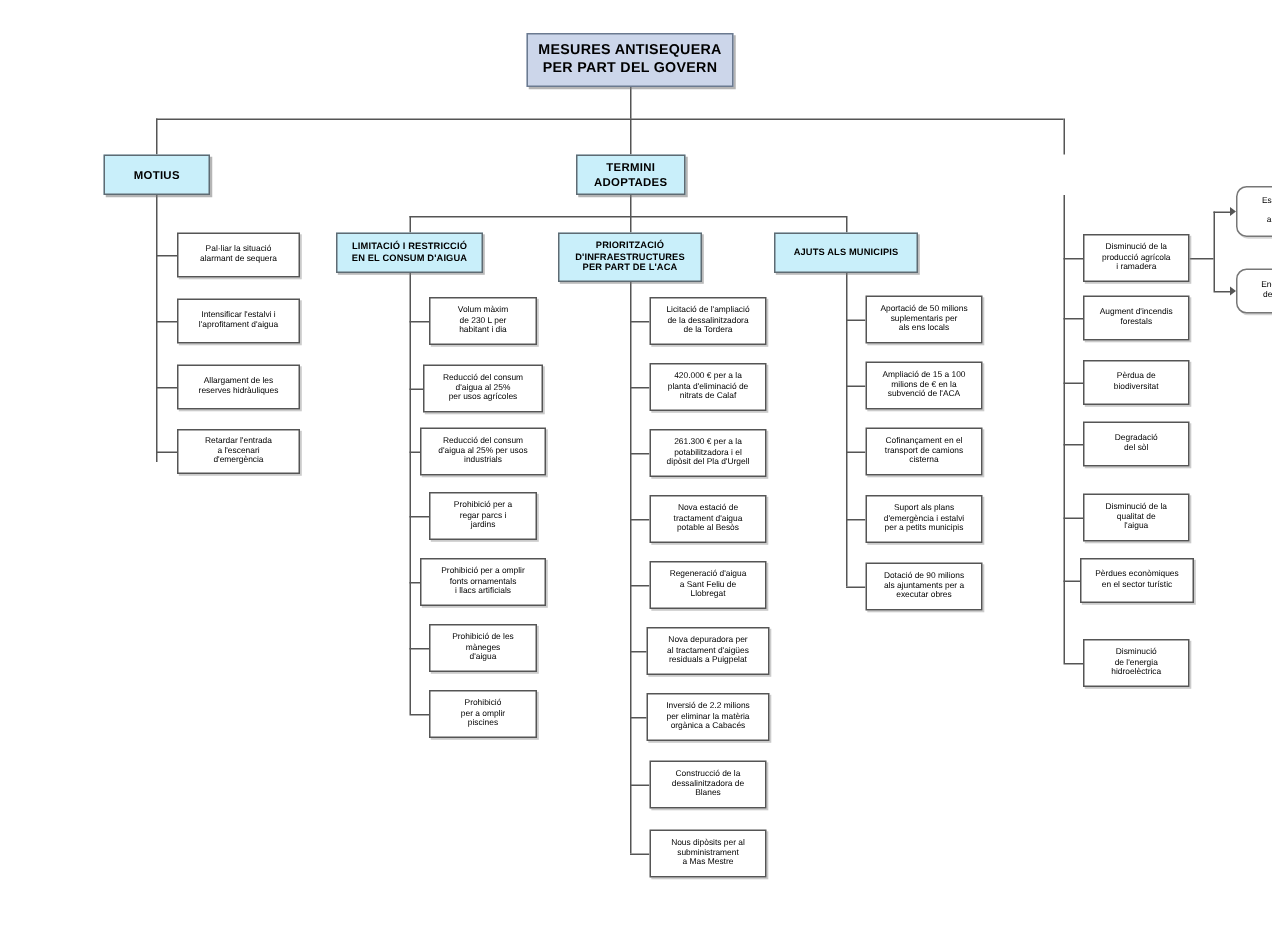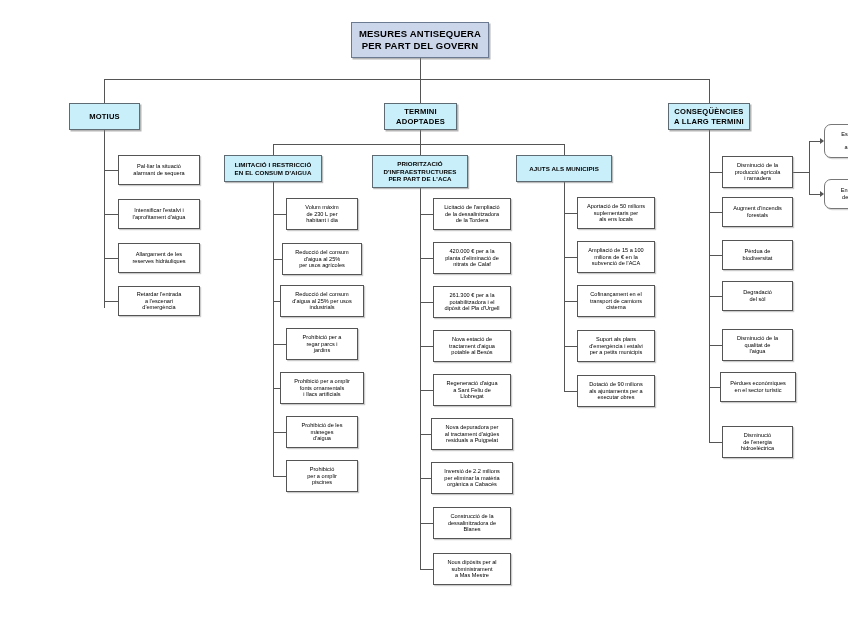--- a/index.html
+++ b/index.html
@@ -156,24 +156,20 @@
 PER PART DEL GOVERN</span>
   </div>
 
   <div class="box lvl2" style="left:21px;top:103px;width:71px;height:27px;">
     <span class="txt">MOTIUS</span>
   </div>
   <div class="box lvl2" style="left:336px;top:103px;width:73px;height:27px;">
     <span class="txt">TERMINI
 ADOPTADES</span>
   </div>
-  <div class="box lvl2" style="left:620px;top:103px;width:82px;height:27px;">
-    <span class="txt">CONSEQÜÈNCIES
-A LLARG TERMINI</span>
-  </div>
 
   <div class="box lvl3" style="left:176px;top:155px;width:98px;height:27px;">
     <span class="txt">LIMITACIÓ I RESTRICCIÓ
 EN EL CONSUM D'AIGUA</span>
   </div>
   <div class="box lvl3" style="left:324px;top:155px;width:96px;height:33px;">
     <span class="txt">PRIORITZACIÓ
 D'INFRAESTRUCTURES
 PER PART DE L'ACA</span>
   </div>

